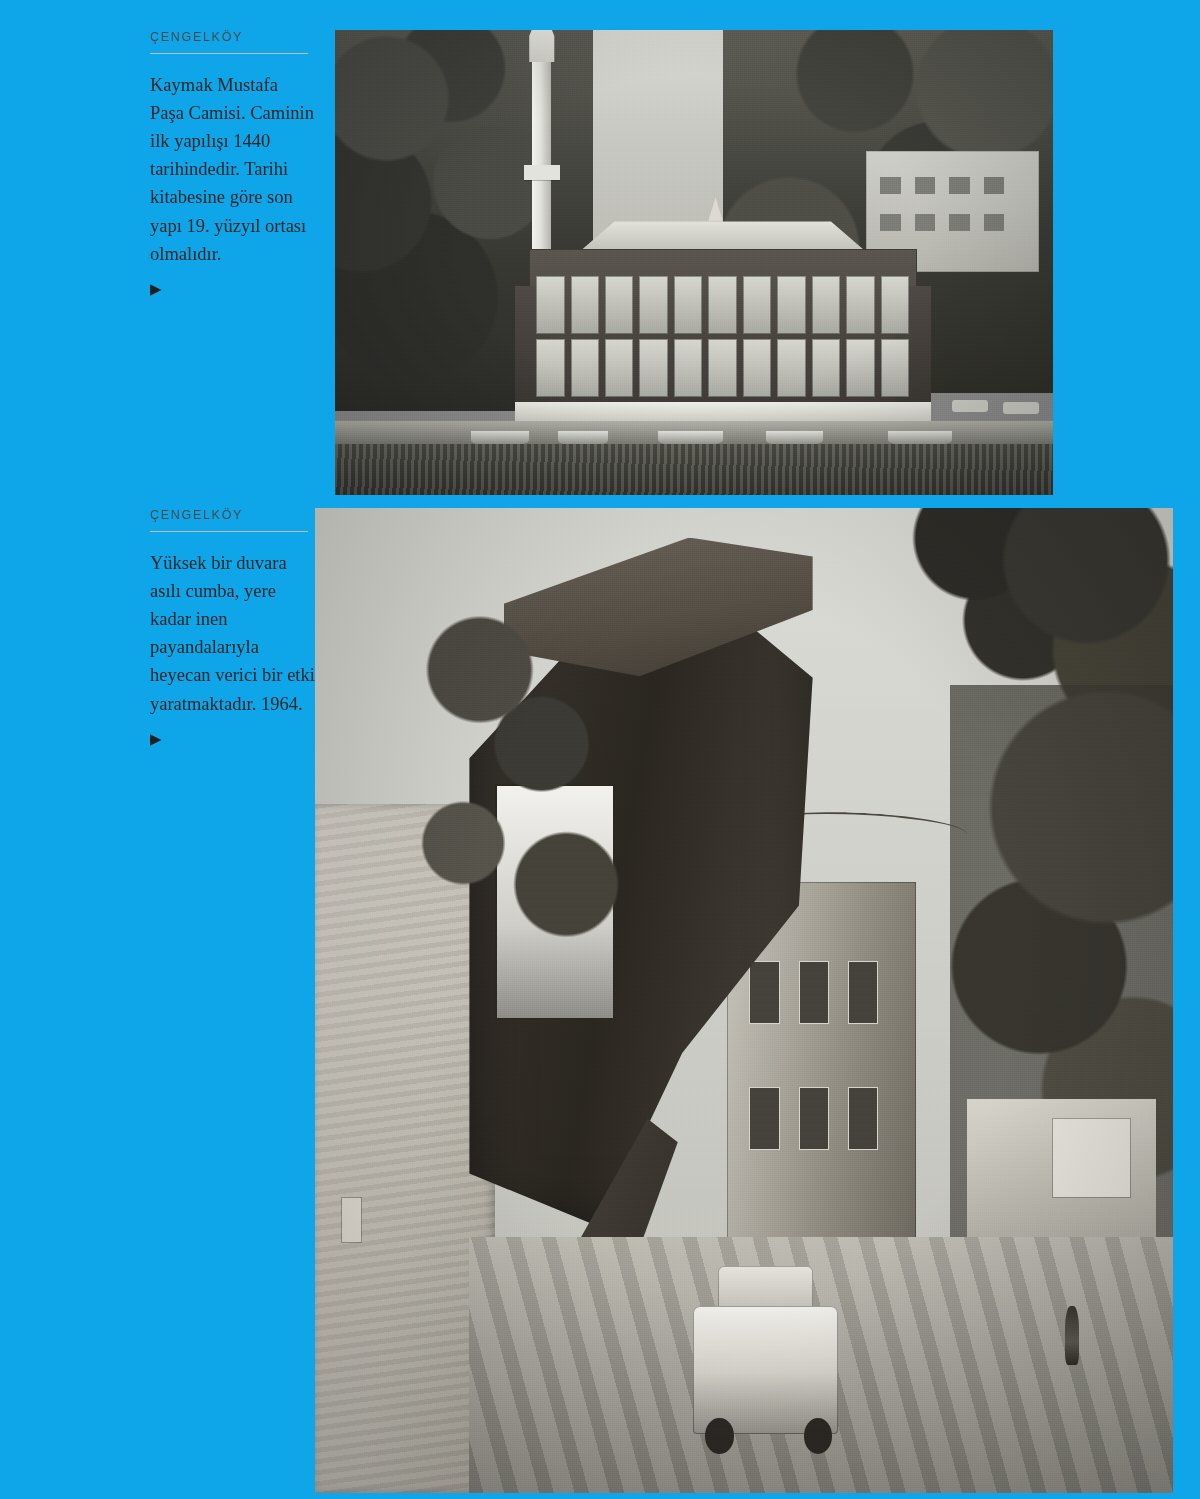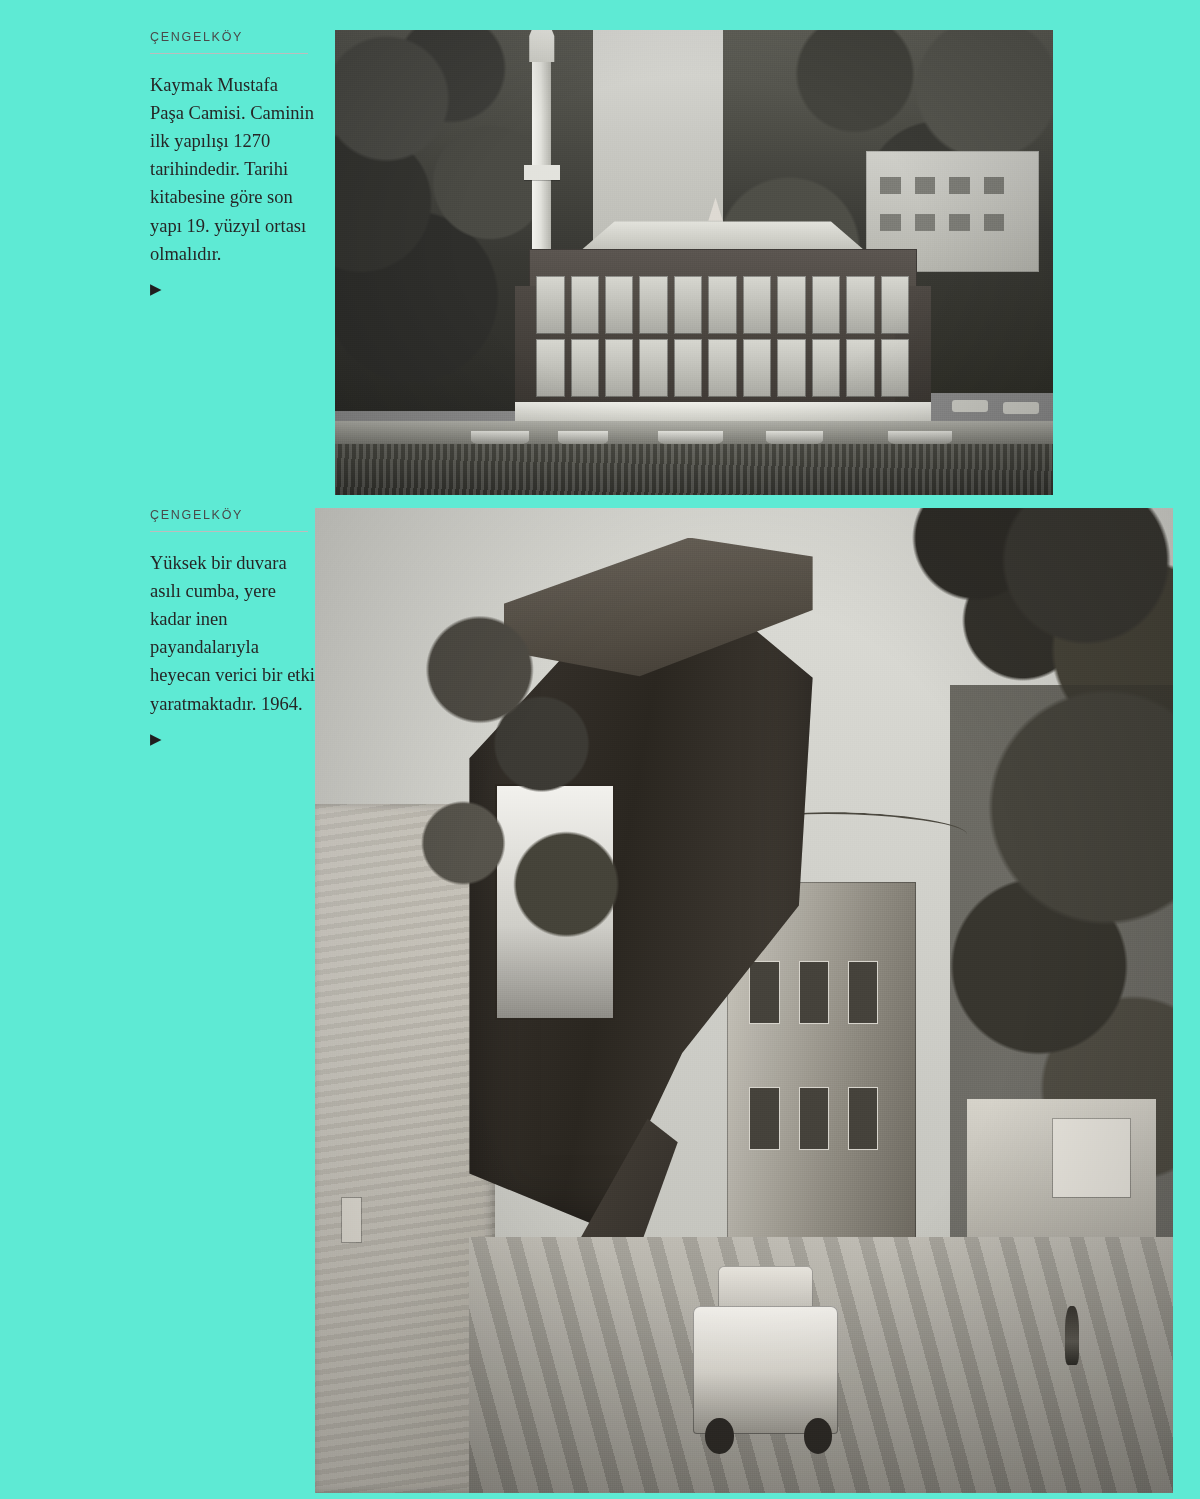--- a/index.html
+++ b/index.html
@@ -12,21 +12,21 @@
     height: 1499px;
     font-family: "Liberation Serif", serif;
     color: #2b2b2b;
     overflow: hidden;
     position: relative;
   }
   .page {
     position: relative;
     width: 1200px;
     height: 1499px;
-    background: #5eead4;
+    background: #0ea5e9;
   }
 
   
   .entry {
     position: absolute;
     display: flex;
   }
   .entry-1 { left: 0; top: 30px; }
   .entry-2 { left: 0; top: 508px; }
 
@@ -314,21 +314,21 @@
 </style>
 </head>
 <body>
 
 <div class="page">
 
   <div class="entry entry-1">
 
     <div class="caption-col">
       <div class="kicker">ÇENGELKÖY</div>
-      <div class="caption-text">Kaymak Mustafa Paşa Camisi. Caminin ilk yapılışı 1270 tarihindedir. Tarihi kitabesine göre son yapı 19. yüzyıl ortası olmalıdır.</div>
+      <div class="caption-text">Kaymak Mustafa Paşa Camisi. Caminin ilk yapılışı 1440 tarihindedir. Tarihi kitabesine göre son yapı 19. yüzyıl ortası olmalıdır.</div>
       <div class="marker">▶</div>
     </div>
 
     <div class="photo photo-1">
       <div class="p1-sky"></div>
       <div class="p1-trees-left"></div>
       <div class="p1-trees-right"></div>
 
       <div class="p1-far-building">
         <span class="win" style="left:8%;top:22%;width:12%;height:14%"></span>

